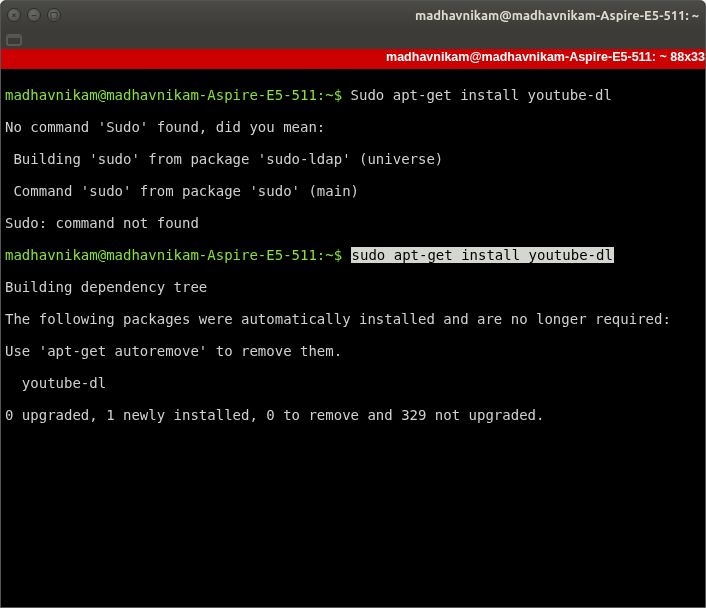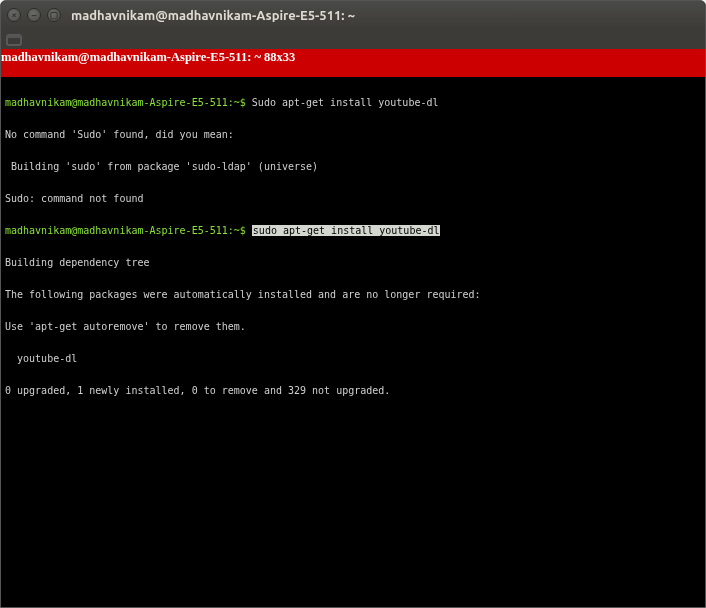--- a/index.html
+++ b/index.html
@@ -45,54 +45,54 @@
     border: 1px solid #2b2b28;
     display: flex;
     align-items: center;
     justify-content: center;
     color: #33322e;
     font-size: 9px;
     line-height: 1;
   }
   .title-text {
     flex: 1;
-    text-align: left;
+    text-align: right;
     white-space: nowrap;
     overflow: hidden;
   }
   .menubar {
     height: 20px;
     background: #3c3b37;
     display: flex;
     align-items: center;
     padding: 0 4px;
     gap: 2px;
   }
   .menu-icon {
     width: 18px;
     height: 16px;
     display: flex;
     align-items: center;
     justify-content: center;
   }
   .statusbar {
-    height: 28px;
+    height: 20px;
     background: #c00;
     color: #fff;
-    font-family: Liberation Serif, serif;
+    font-family: Liberation Sans, sans-serif;
     font-size: 12.5px;
-    text-align: left;
+    text-align: right;
     line-height: 16px;
     font-weight: bold;
   }
   .terminal {
     background: #000;
     color: #d0d0d0;
     font-family: "DejaVu Sans Mono", "Ubuntu Mono", monospace;
-    font-size: 10px;
+    font-size: 14px;
     line-height: 16px;
     padding: 2px 4px;
     flex: 1;
     white-space: pre;
     overflow: hidden;
   }
   .line { white-space: pre; }
   .prompt  { color: #8ae234; }
   .cmd-hl  { background: #d3d7cf; color: #000; padding: 0 1px; }
 </style>
@@ -118,20 +118,21 @@
       </svg>
     </div>
   </div>
 
   <div class="statusbar">madhavnikam@madhavnikam-Aspire-E5-511: ~ 88x33</div>
 
   <div class="terminal">
 <div class="line"><span class="prompt">madhavnikam@madhavnikam-Aspire-E5-511:~$ </span><span>Sudo apt-get install youtube-dl</span></div>
 <div class="line">No command 'Sudo' found, did you mean:</div>
 <div class="line"> Building 'sudo' from package 'sudo-ldap' (universe)</div>
+<div class="line"> Command 'sudo' from package 'sudo' (main)</div>
 <div class="line">Sudo: command not found</div>
 <div class="line"><span class="prompt">madhavnikam@madhavnikam-Aspire-E5-511:~$ </span><span class="cmd-hl">sudo apt-get install youtube-dl</span></div>
 <div class="line">Building dependency tree       </div>
 <div class="line">The following packages were automatically installed and are no longer required:</div>
 <div class="line">Use 'apt-get autoremove' to remove them.</div>
 <div class="line">  youtube-dl</div>
 <div class="line">0 upgraded, 1 newly installed, 0 to remove and 329 not upgraded.</div>
 
 
 

